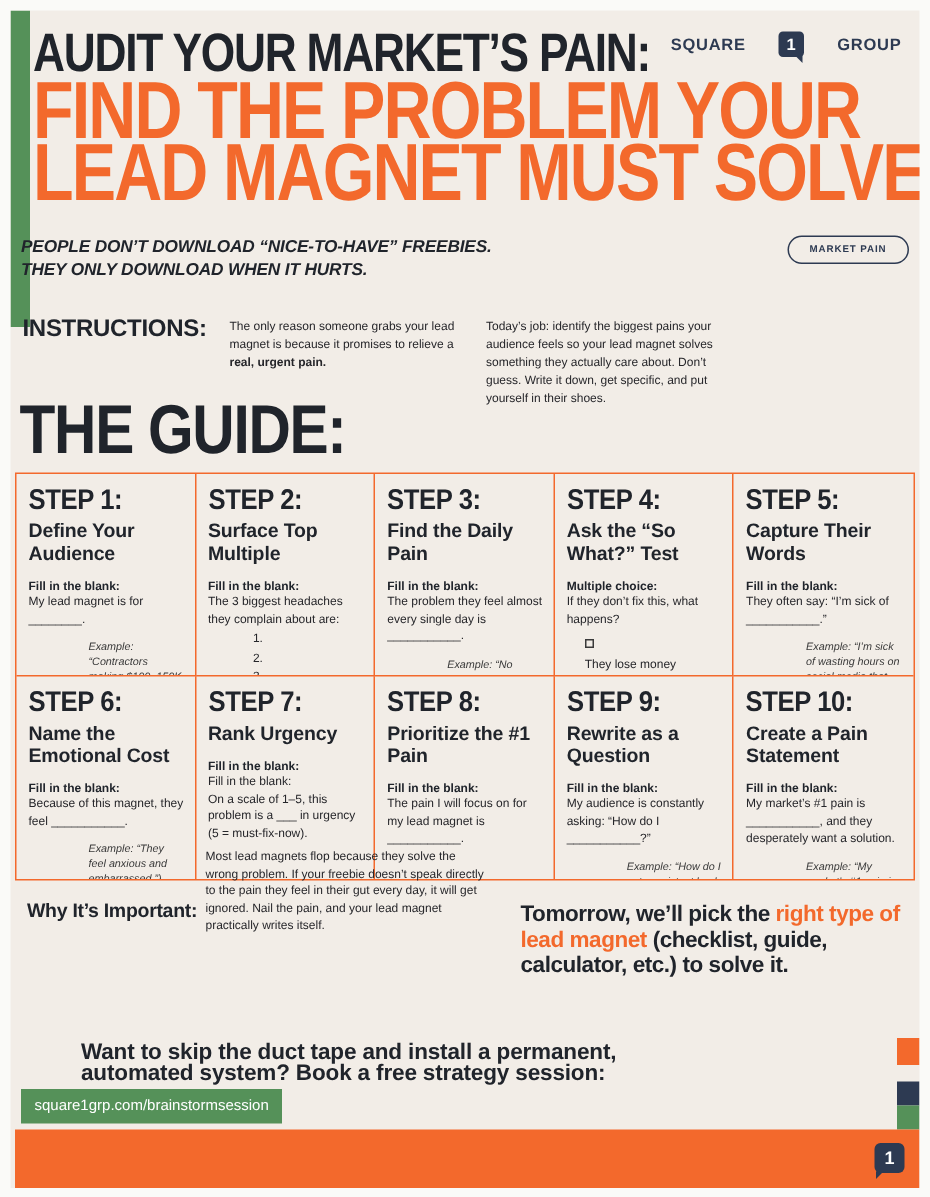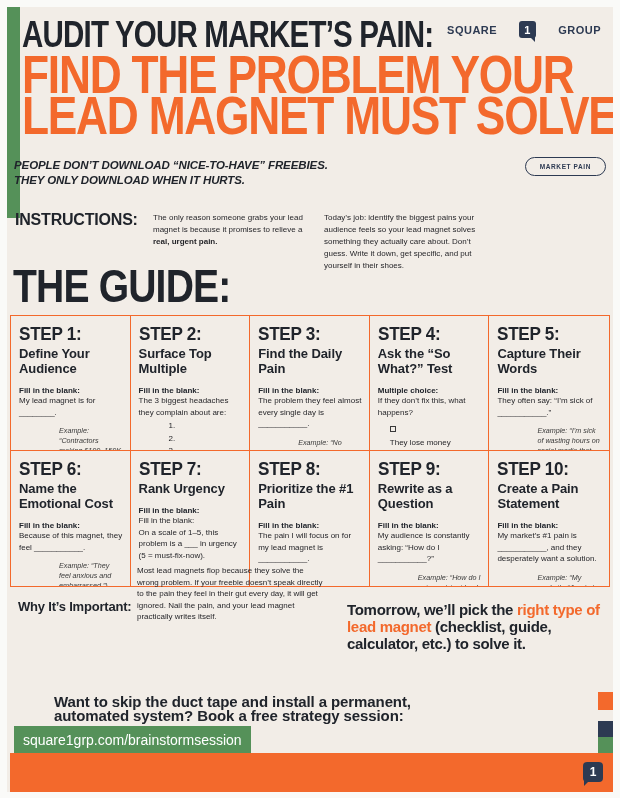--- a/index.html
+++ b/index.html
@@ -60,21 +60,21 @@
   .chk-box { flex:0 0 auto; width:6px; height:6px; border:1px solid #3a3a3a; margin-top:2px; background:transparent; }
 
   .why-label { left:11px; top:592px; font-size:13px; font-weight:bold; letter-spacing:-.2px; }
   .why-text { left:130px; top:558px; width:186px; font-size:8px; line-height:11.5px; color:#26262a; }
 
   .outro { left:340px; top:594px; width:264px; font-weight:bold; font-size:15px; line-height:17px; letter-spacing:-.3px; color:var(--ink,#20242b); }
   .outro p + p { margin-top:14px; }
   .hl { color:var(--accent_orange,#f3692c); }
 
   .cta-text { left:11px; top:688px; font-size:15px; font-weight:bold; line-height:13.5px; letter-spacing:-.1px;margin-left:36px; }
-  .cta-btn { left:7px; top:719px; background:var(--green,#559159); color:#fff; border:none; font-family:"Liberation Sans",sans-serif; font-size:14px; padding:6px 9px; cursor:pointer; }
+  .cta-btn { left:7px; top:719px; background:var(--green,#559159); color:#fff; border:none; font-family:"Liberation Sans",sans-serif; font-size:10px; padding:6px 9px; cursor:pointer; }
 
   .sq { left:591px; width:15px; }
   .sq.orange { top:685px; height:18px; background:var(--accent_orange,#f3692c); }
   .sq.navy   { top:714px; height:16px; background:var(--navy,#2d3a52); }
   .sq.green  { top:730px; height:16px; background:var(--green,#559159); }
 
   .footer-band { left:3px; top:746px; width:603px; height:39px; background:var(--accent_orange,#f3692c); }
   .footer-band .bubble { position:absolute; right:10px; top:9px; }
 </style>
 </head>

